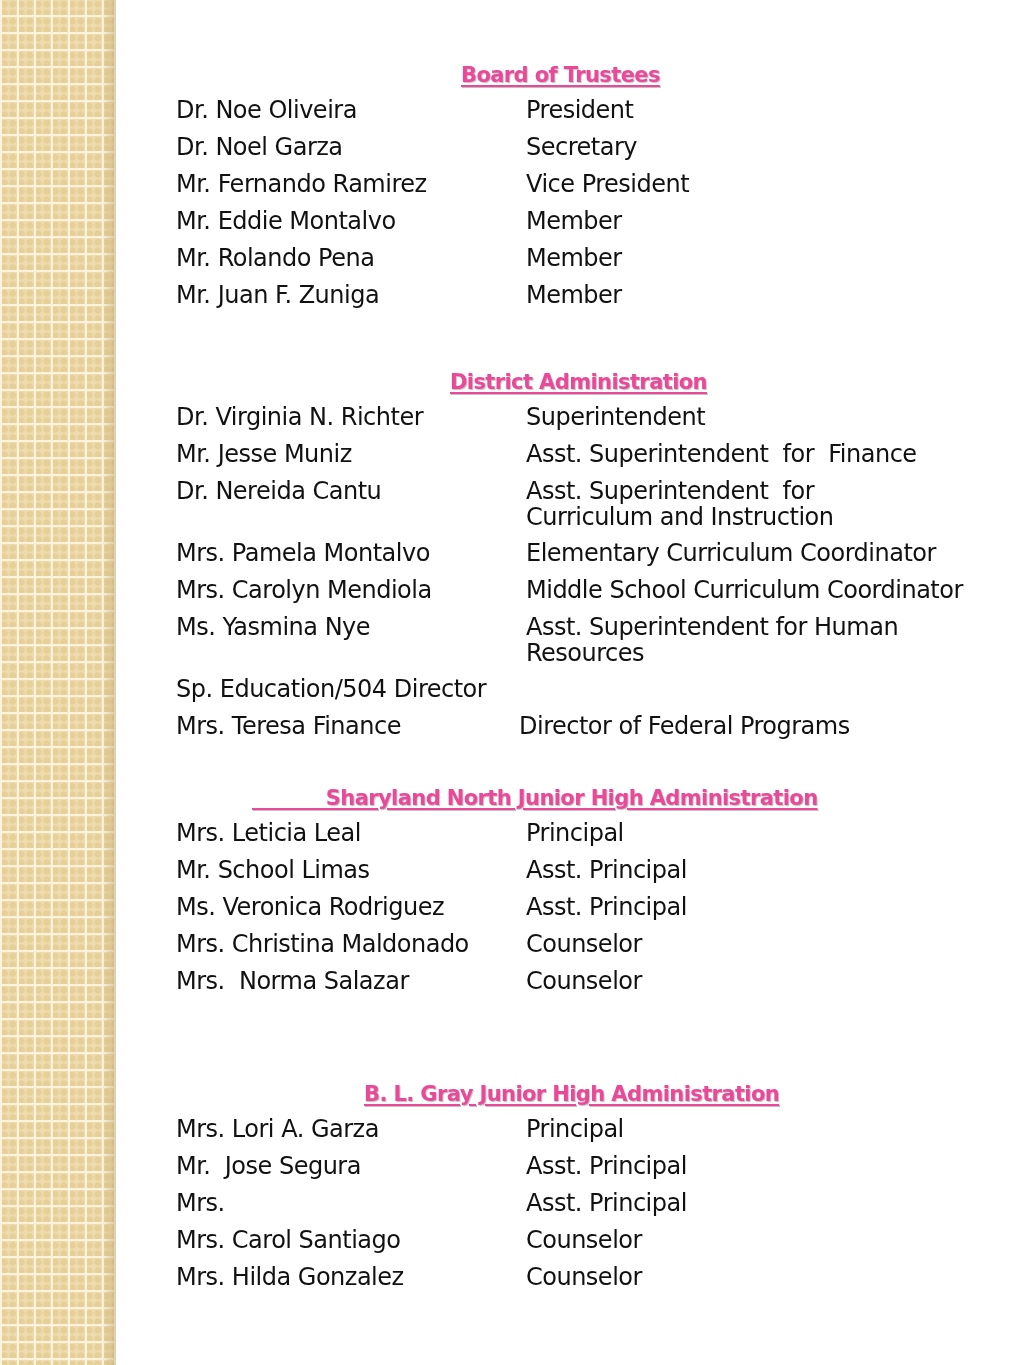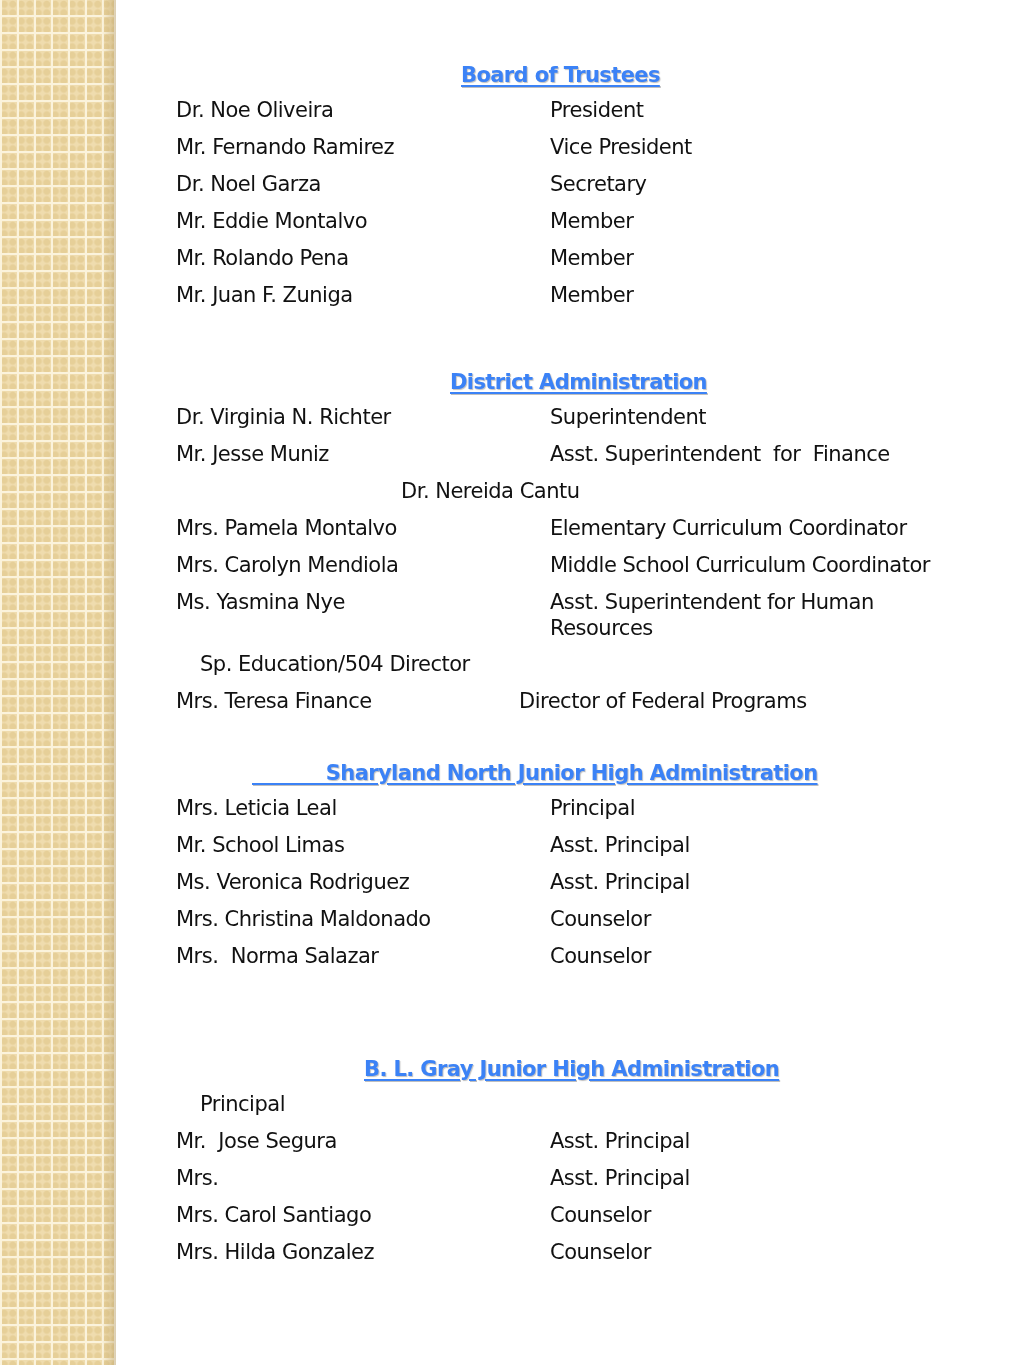--- a/index.html
+++ b/index.html
@@ -34,69 +34,68 @@
       height: 1365px;
       background: linear-gradient(90deg, rgba(200,175,120,0.0), rgba(190,165,110,0.55));
     }
     .content {
       position: absolute;
       left: 176px;
       top: 58px;
       width: 800px;
     }
     .heading {
-      color: #3b82f6;
+      color: #ec4899;
       font-weight: bold;
       text-decoration: underline;
       text-decoration-thickness: 2px;
       text-underline-offset: 3px;
       font-size: 21px;
       line-height: 34px;
       height: 34px;
       white-space: pre;
       letter-spacing: -0.6px;
       text-shadow: 1px 1px 1px rgba(0,0,0,0.25);
     }
     .heading.board { padding-left: 285px; }
     .heading.district { padding-left: 274px; margin-top: 15px; }
     .heading.north { padding-left: 76px; }
     .heading.gray { padding-left: 188px; margin-top: 41px; }
     .row {
       display: flex;
-      font-size: 21px;
+      font-size: 24px;
       line-height: 37px;
       letter-spacing: -0.5px;
-      justify-content: center;
     }
     .row .name { width: 350px; flex: none; white-space: pre; }
-    .row .title { flex: 1; white-space: pre; margin-left: 24px; }
+    .row .title { flex: 1; white-space: pre; }
     .row.wrap .title { line-height: 26px; padding-top: 5px; padding-bottom: 5px; }
     .row.shift .title { margin-left: -7px; }
     .spacer { height: 36px; }
   </style>
 </head>
 <body>
 
 <div class="side-strip"></div>
 <div class="side-shadow"></div>
 
 <div class="content">
 
   <div class="heading board">Board of Trustees</div>
   <div class="row">
       <span class="name">Dr. Noe Oliveira</span>
       <span class="title">President</span>
     </div>
   <div class="row">
+      <span class="name">Dr. Noel Garza</span>
+      <span class="title">Secretary</span>
+    </div>
+  <div class="row">
       <span class="name">Mr. Fernando Ramirez</span>
       <span class="title">Vice President</span>
-    </div>
-  <div class="row">
-      <span class="name">Dr. Noel Garza</span>
-      <span class="title">Secretary</span>
     </div>
   <div class="row">
       <span class="name">Mr. Eddie Montalvo</span>
       <span class="title">Member</span>
     </div>
   <div class="row">
       <span class="name">Mr. Rolando Pena</span>
       <span class="title">Member</span>
     </div>
   <div class="row">
@@ -110,20 +109,22 @@
   <div class="row">
       <span class="name">Dr. Virginia N. Richter</span>
       <span class="title">Superintendent</span>
     </div>
   <div class="row">
       <span class="name">Mr. Jesse Muniz</span>
       <span class="title">Asst. Superintendent  for  Finance</span>
     </div>
   <div class="row wrap">
       <span class="name">Dr. Nereida Cantu</span>
+      <span class="title">Asst. Superintendent  for
+Curriculum and Instruction</span>
     </div>
   <div class="row">
       <span class="name">Mrs. Pamela Montalvo</span>
       <span class="title">Elementary Curriculum Coordinator</span>
     </div>
   <div class="row">
       <span class="name">Mrs. Carolyn Mendiola</span>
       <span class="title">Middle School Curriculum Coordinator</span>
     </div>
   <div class="row wrap">
@@ -160,20 +161,21 @@
     </div>
   <div class="row">
       <span class="name">Mrs.  Norma Salazar</span>
       <span class="title">Counselor</span>
     </div>
 
   <div class="spacer"></div>
 
   <div class="heading gray">B. L. Gray Junior High Administration</div>
   <div class="row">
+      <span class="name">Mrs. Lori A. Garza</span>
       <span class="title">Principal</span>
     </div>
   <div class="row">
       <span class="name">Mr.  Jose Segura</span>
       <span class="title">Asst. Principal</span>
     </div>
   <div class="row">
       <span class="name">Mrs.</span>
       <span class="title">Asst. Principal</span>
     </div>

